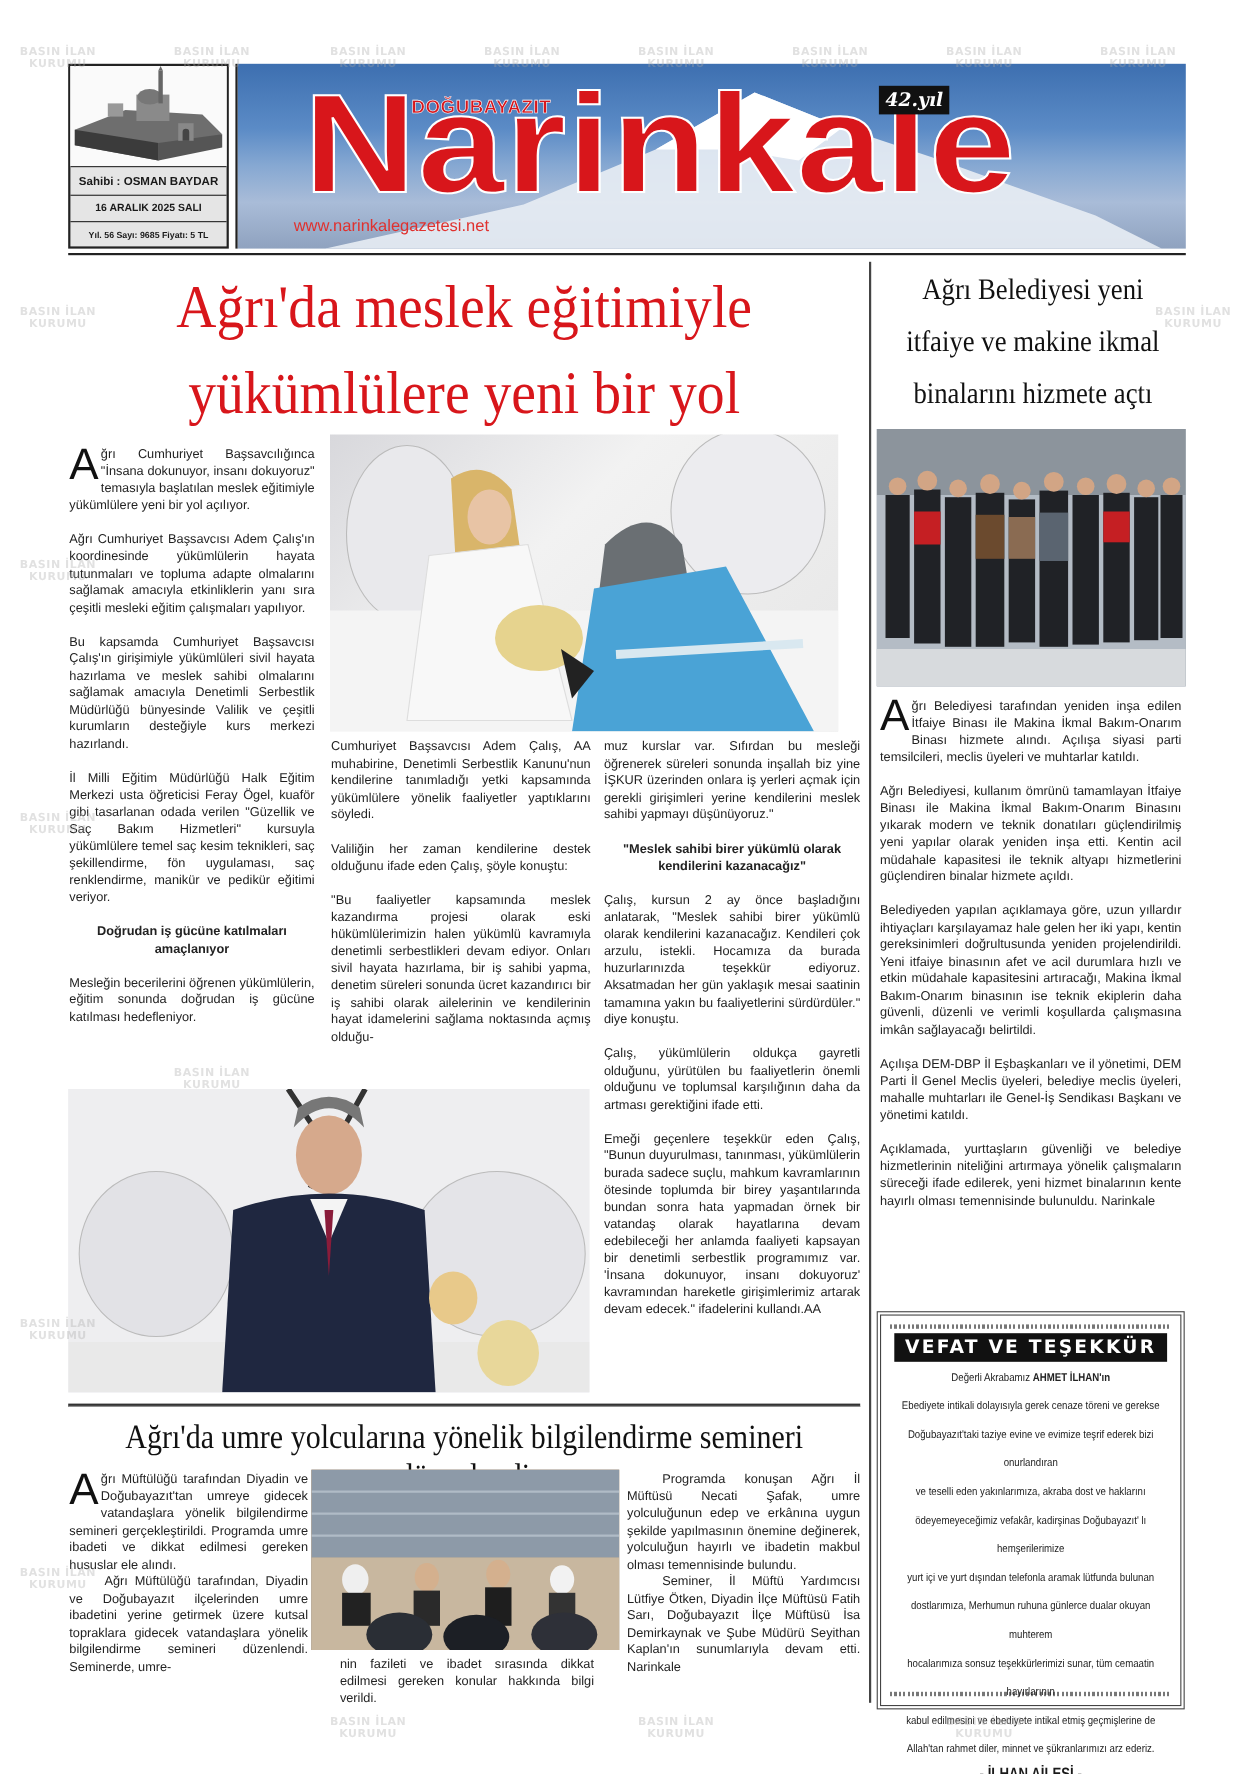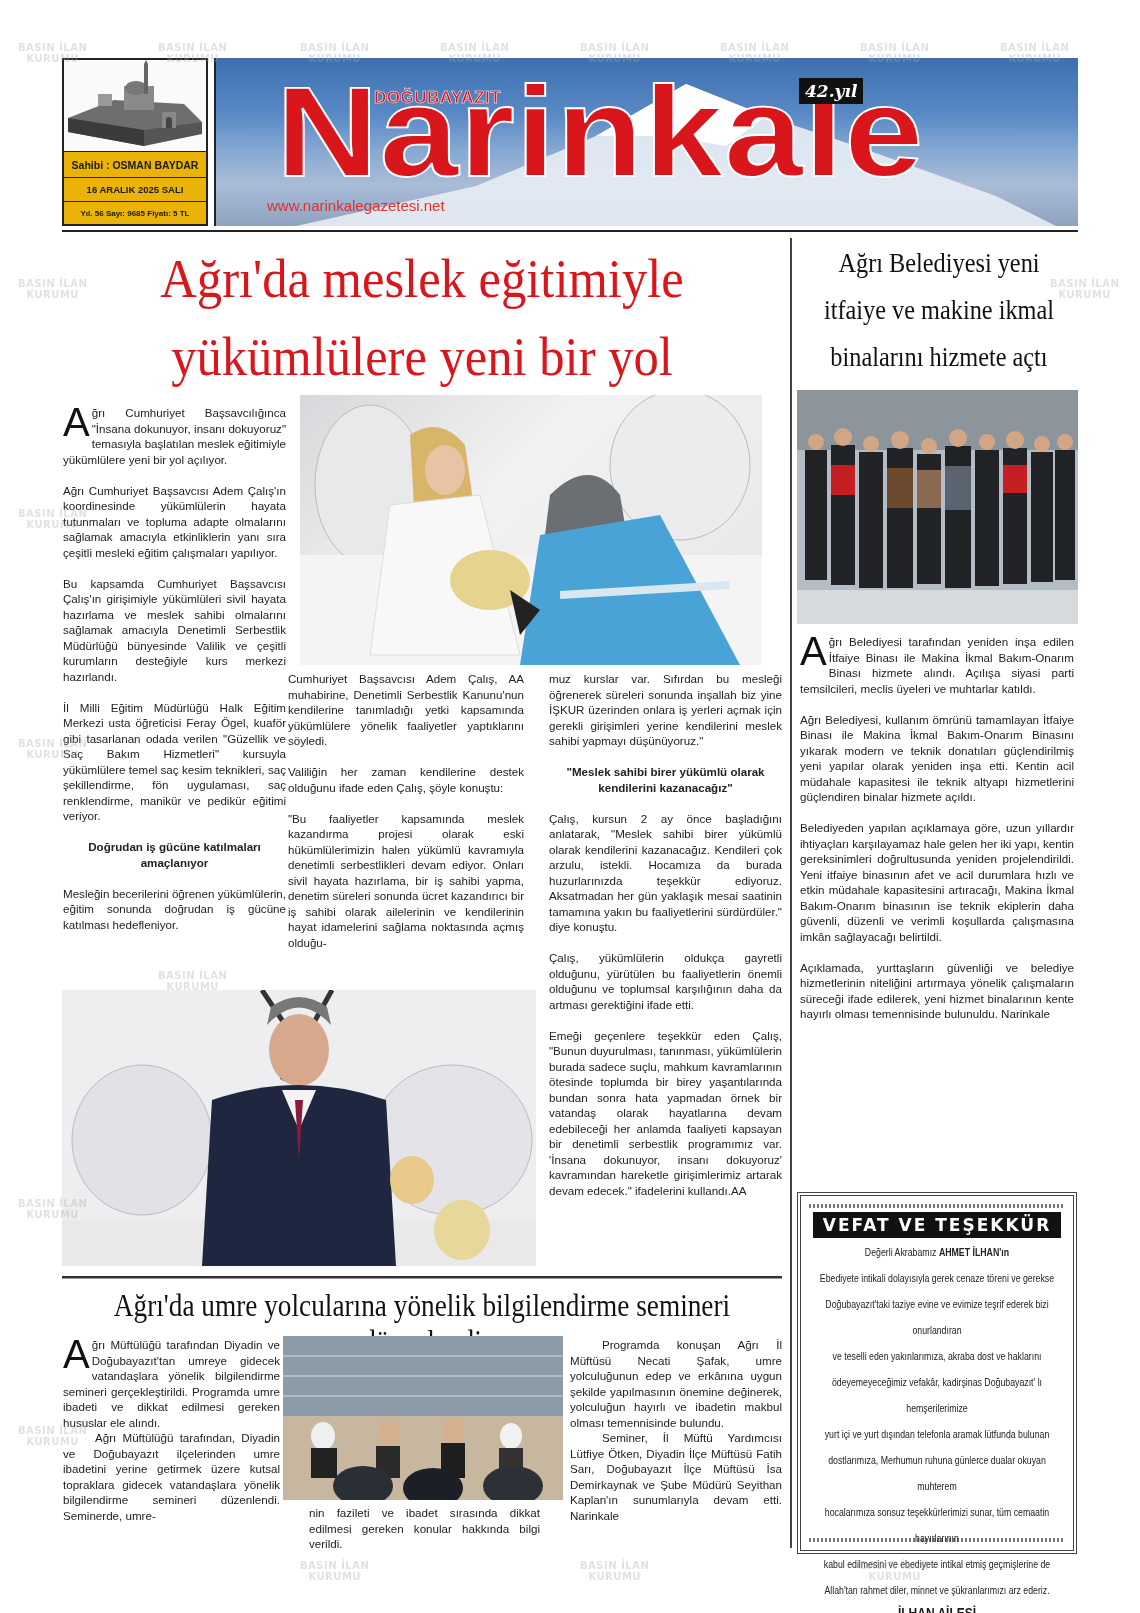--- a/index.html
+++ b/index.html
@@ -3,21 +3,21 @@
 <meta charset="utf-8">
 <style>
   * { box-sizing: border-box; margin: 0; padding: 0; }
   html, body { width: 1140px; height: 1613px; background: #ffffff; overflow: hidden; }
   body { position: relative; font-family: "Liberation Sans", sans-serif; color: #1a1a1a; }
 
   
   .wm { position: absolute; font-family: "DejaVu Sans", sans-serif; font-size: 10px; font-weight: bold; color: rgba(170,170,170,0.35); line-height: 11px; text-align: center; letter-spacing: 0.5px; pointer-events: none; z-index: 5; }
 
   
-  .mast-left { position: absolute; left: 62px; top: 58px; width: 146px; height: 168px; border: 2px solid #222; background: #eab308; }
+  .mast-left { position: absolute; left: 62px; top: 58px; width: 146px; height: 168px; border: 2px solid #222; background: #e5e5e5; }
   .mast-left .pic { height: 92px; border-bottom: 1px solid #222; position: relative; overflow: hidden; background: #fafafa; }
   .mast-left .row { border-bottom: 1px solid #222; text-align: center; font-weight: bold; font-size: 10px; display: flex; align-items: center; justify-content: center; }
   .mast-left .row:last-child { border-bottom: none; }
   .mast-left .r1 { height: 26px; font-size: 10.5px; }
   .mast-left .r2 { height: 24px; font-size: 9.5px; }
   .mast-left .r3 { height: 22px; font-size: 8px; }
 
   .banner { position: absolute; left: 214px; top: 58px; width: 864px; height: 168px; overflow: hidden;
     background: linear-gradient(180deg, #3d6fb0 0%, #5b8bc6 35%, #86a8d2 55%, #a9bcd8 75%, #8fa2bf 100%); border-left: 2px solid #222; }
   .banner .mountain { position: absolute; left: 80px; top: 18px; width: 760px; height: 170px; }
@@ -141,21 +141,21 @@
     <ellipse cx="145" cy="75" rx="20" ry="25" fill="#e8c4a5"></ellipse>
     <path d="M90,110 l90,-10 l40,160 l-150,0z" fill="#f8f8f8" stroke="#ddd"></path>
     <path d="M250,100 q40,-40 70,0 l5,30 l-80,10z" fill="#6a6f73"></path>
     <path d="M240,140 l120,-20 l80,150 l-220,0z" fill="#4aa3d6"></path>
     <path d="M260,200 l170,-10" stroke="#d9e8f0" stroke-width="8"></path>
     <ellipse cx="190" cy="185" rx="40" ry="30" fill="#e6d38e"></ellipse>
     <path d="M210,195 l30,20 l-20,25" fill="#222"></path>
   </svg>
 </div>
 
-<div class="col" style="left:288px; top:671px; width:236px;">
+<div class="col" style="left:301px; top:671px; width:236px;">
   <p>Cumhuriyet Başsavcısı Adem Çalış, AA muhabirine, Denetimli Serbestlik Kanunu'nun kendilerine tanımladığı yetki kapsamında yükümlülere yönelik faaliyetler yaptıklarını söyledi.</p>
   <p>Valiliğin her zaman kendilerine destek olduğunu ifade eden Çalış, şöyle konuştu:</p>
   <p class="tight">"Bu faaliyetler kapsamında meslek kazandırma projesi olarak eski hükümlülerimizin halen yükümlü kavramıyla denetimli serbestlikleri devam ediyor. Onları sivil hayata hazırlama, bir iş sahibi yapma, denetim süreleri sonunda ücret kazandırıcı bir iş sahibi olarak ailelerinin ve kendilerinin hayat idamelerini sağlama noktasında açmış olduğu-</p>
 </div>
 
 <div class="col" style="left:549px; top:671px; width:233px;">
   <p>muz kurslar var. Sıfırdan bu mesleği öğrenerek süreleri sonunda inşallah biz yine İŞKUR üzerinden onlara iş yerleri açmak için gerekli girişimleri yerine kendilerini meslek sahibi yapmayı düşünüyoruz."</p>
   <div class="sub">"Meslek sahibi birer yükümlü olarak kendilerini kazanacağız"</div>
   <p>Çalış, kursun 2 ay önce başladığını anlatarak, "Meslek sahibi birer yükümlü olarak kendilerini kazanacağız. Kendileri çok arzulu, istekli. Hocamıza da burada huzurlarınızda teşekkür ediyoruz. Aksatmadan her gün yaklaşık mesai saatinin tamamına yakın bu faaliyetlerini sürdürdüler." diye konuştu.</p>
   <p>Çalış, yükümlülerin oldukça gayretli olduğunu, yürütülen bu faaliyetlerin önemli olduğunu ve toplumsal karşılığının daha da artması gerektiğini ifade etti.</p>
@@ -259,20 +259,21 @@
         <circle cx="245" cy="54" r="8"></circle>
         <circle cx="268" cy="52" r="8"></circle>
     </g>
   </svg>
 </div>
 
 <div class="col" style="left:800px; top:634px; width:274px;">
   <p><span class="dropcap">A</span><span>ğrı Belediyesi tarafından yeniden inşa edilen İtfaiye Binası ile Makina İkmal Bakım-Onarım Binası hizmete alındı. Açılışa siyasi parti temsilcileri, meclis üyeleri ve muhtarlar katıldı.</span></p>
   <p>Ağrı Belediyesi, kullanım ömrünü tamamlayan İtfaiye Binası ile Makina İkmal Bakım-Onarım Binasını yıkarak modern ve teknik donatıları güçlendirilmiş yeni yapılar olarak yeniden inşa etti. Kentin acil müdahale kapasitesi ile teknik altyapı hizmetlerini güçlendiren binalar hizmete açıldı.</p>
   <p>Belediyeden yapılan açıklamaya göre, uzun yıllardır ihtiyaçları karşılayamaz hale gelen her iki yapı, kentin gereksinimleri doğrultusunda yeniden projelendirildi. Yeni itfaiye binasının afet ve acil durumlara hızlı ve etkin müdahale kapasitesini artıracağı, Makina İkmal Bakım-Onarım binasının ise teknik ekiplerin daha güvenli, düzenli ve verimli koşullarda çalışmasına imkân sağlayacağı belirtildi.</p>
+  <p>Açılışa DEM-DBP İl Eşbaşkanları ve il yönetimi, DEM Parti İl Genel Meclis üyeleri, belediye meclis üyeleri, mahalle muhtarları ile Genel-İş Sendikası Başkanı ve yönetimi katıldı.</p>
   <p class="tight">Açıklamada, yurttaşların güvenliği ve belediye hizmetlerinin niteliğini artırmaya yönelik çalışmaların süreceği ifade edilerek, yeni hizmet binalarının kente hayırlı olması temennisinde bulunuldu. Narinkale</p>
 </div>
 
 <div class="obit">
   <div class="obit-inner">
     <div class="obit-title">VEFAT VE TEŞEKKÜR</div>
     <div class="obit-body">
       <div><span>Değerli Akrabamız</span> <b>AHMET İLHAN'ın</b></div>
       <div>Ebediyete intikali dolayısıyla gerek cenaze töreni ve gerekse</div>
       <div>Doğubayazıt'taki taziye evine ve evimize teşrif ederek bizi onurlandıran</div>

